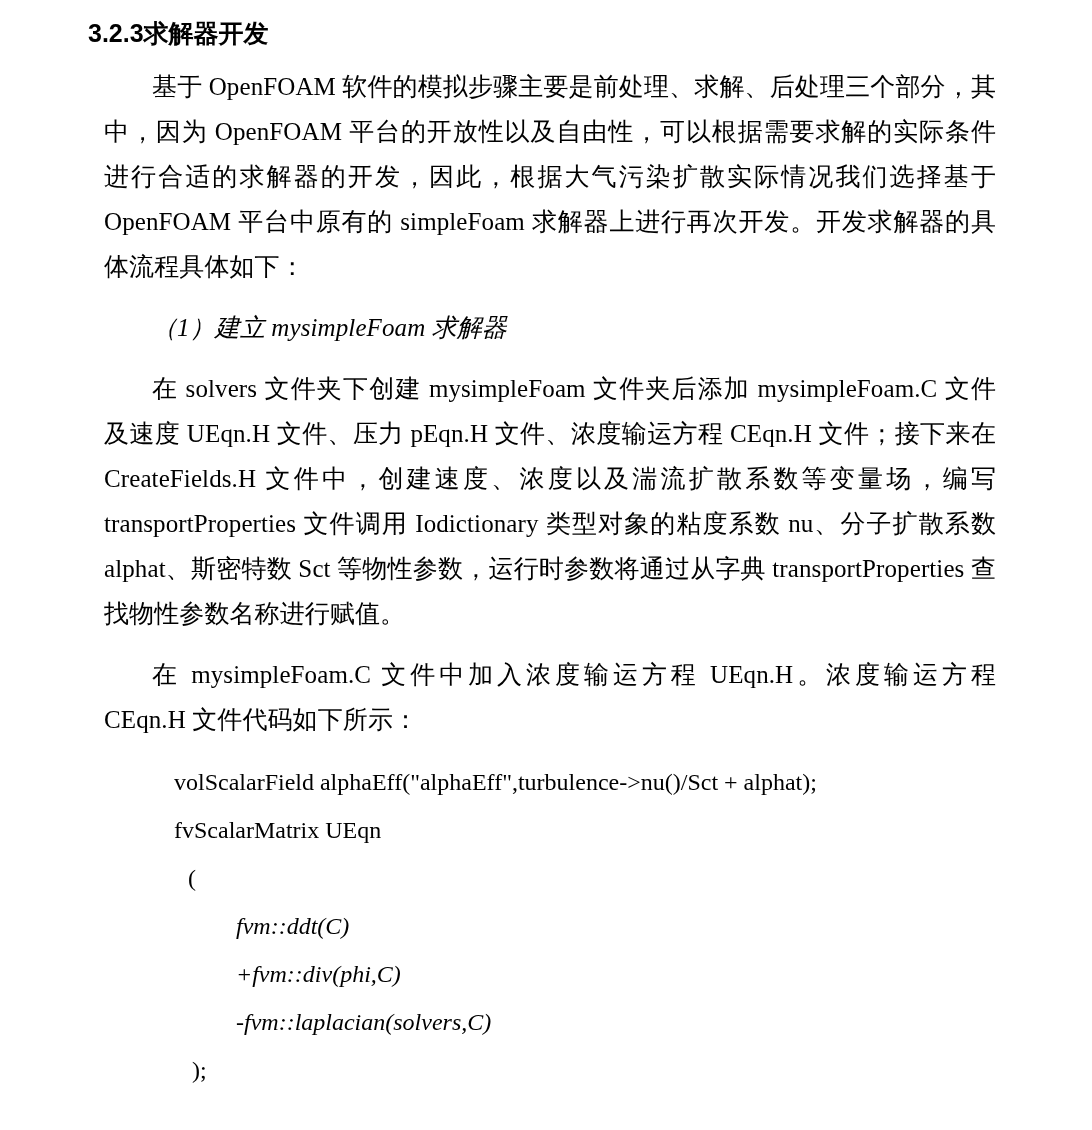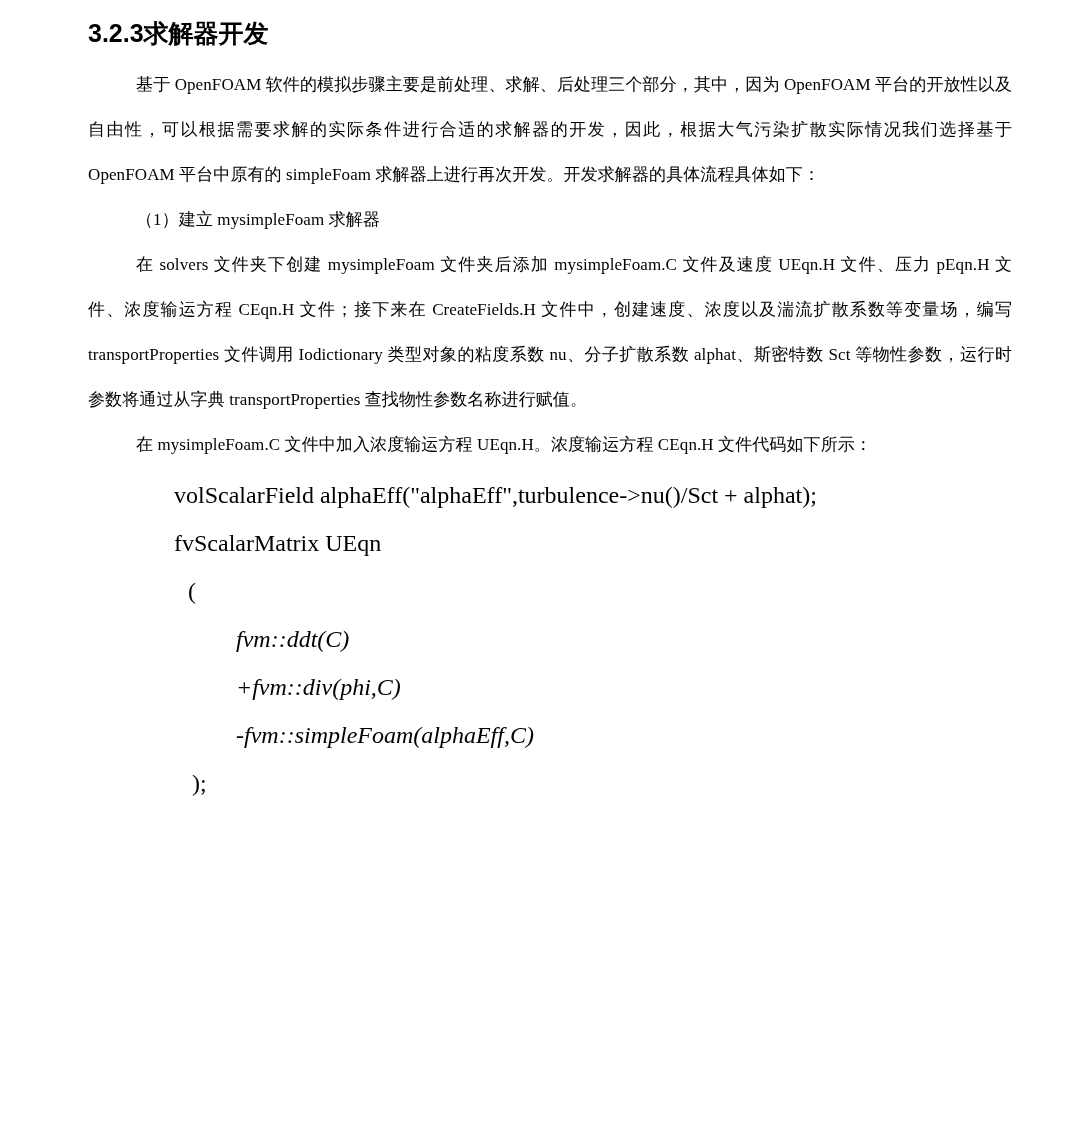--- a/index.html
+++ b/index.html
@@ -23,32 +23,33 @@
   }
   .heading {
     font-family: "Liberation Sans", sans-serif;
     font-size: 25px;
     font-weight: bold;
     letter-spacing: 0px;
     margin: 8px 0 14px 0;
     line-height: 1.2;
   }
   .para {
-    font-size: 17px;
+    font-size: 25px;
     line-height: 45px;
     text-align: justify;
     text-justify: inter-ideograph;
-    margin: 0;
+    margin: 16px;
     letter-spacing: 0.1px;
   }
   .indent2 {
     text-indent: 48px;
   }
   .indent-item {
     text-indent: 48px;
+    font-style: italic;
   }
   .code-line {
     font-size: 24px;
     line-height: 48px;
     margin: 0;
     white-space: pre;
     font-family: "Liberation Serif", serif;
   }
   .code-block {
     margin-top: 4px;
@@ -73,17 +74,17 @@
 
 
   <p class="para indent2">在 mysimpleFoam.C 文件中加入浓度输运方程 UEqn.H。浓度输运方程 CEqn.H 文件代码如下所示：</p>
 
   <div class="code-block">
     <div class="code-line cl-1">volScalarField alphaEff("alphaEff",turbulence-&gt;nu()/Sct + alphat);</div>
     <div class="code-line cl-1">fvScalarMatrix UEqn</div>
     <div class="code-line cl-3">(</div>
     <div class="code-line cl-4">fvm::ddt(C)</div>
     <div class="code-line cl-4">+fvm::div(phi,C)</div>
-    <div class="code-line cl-4">-fvm::simpleFoam(alphaEff,C)</div>
+    <div class="code-line cl-4">-fvm::laplacian(solvers,C)</div>
     <div class="code-line cl-5">);</div>
   </div>
 
 </div>
 
 </body></html>

